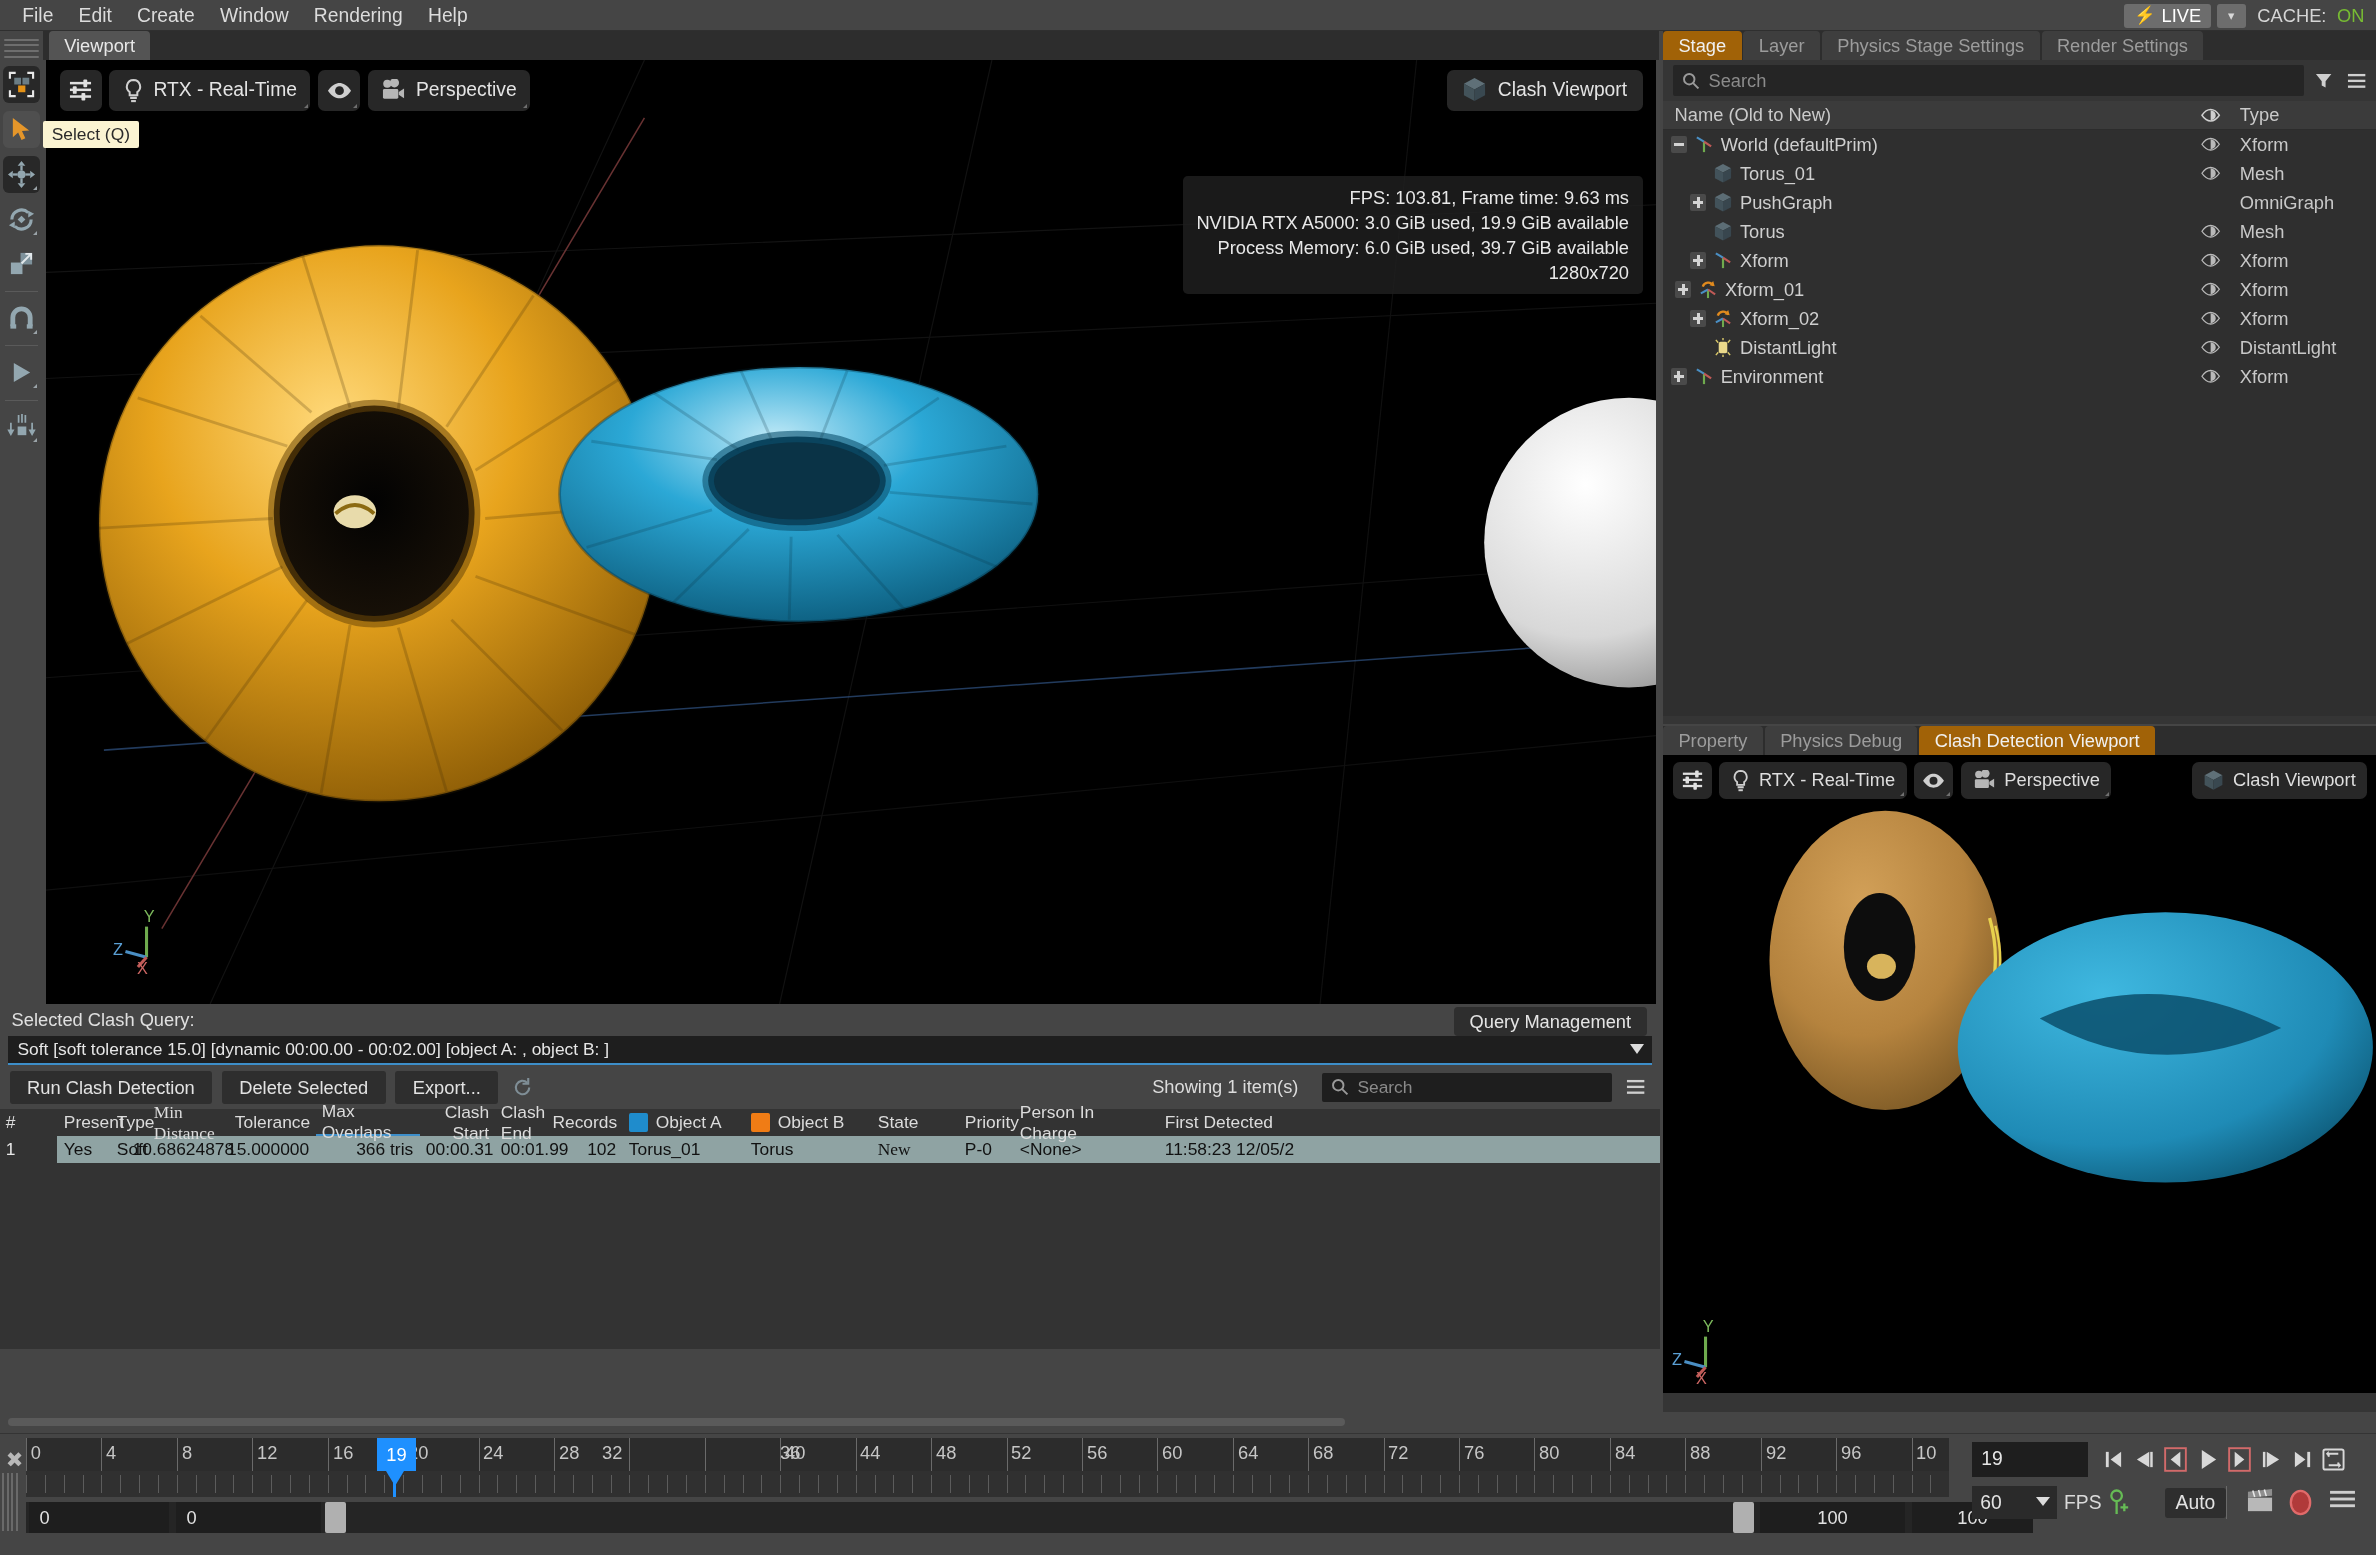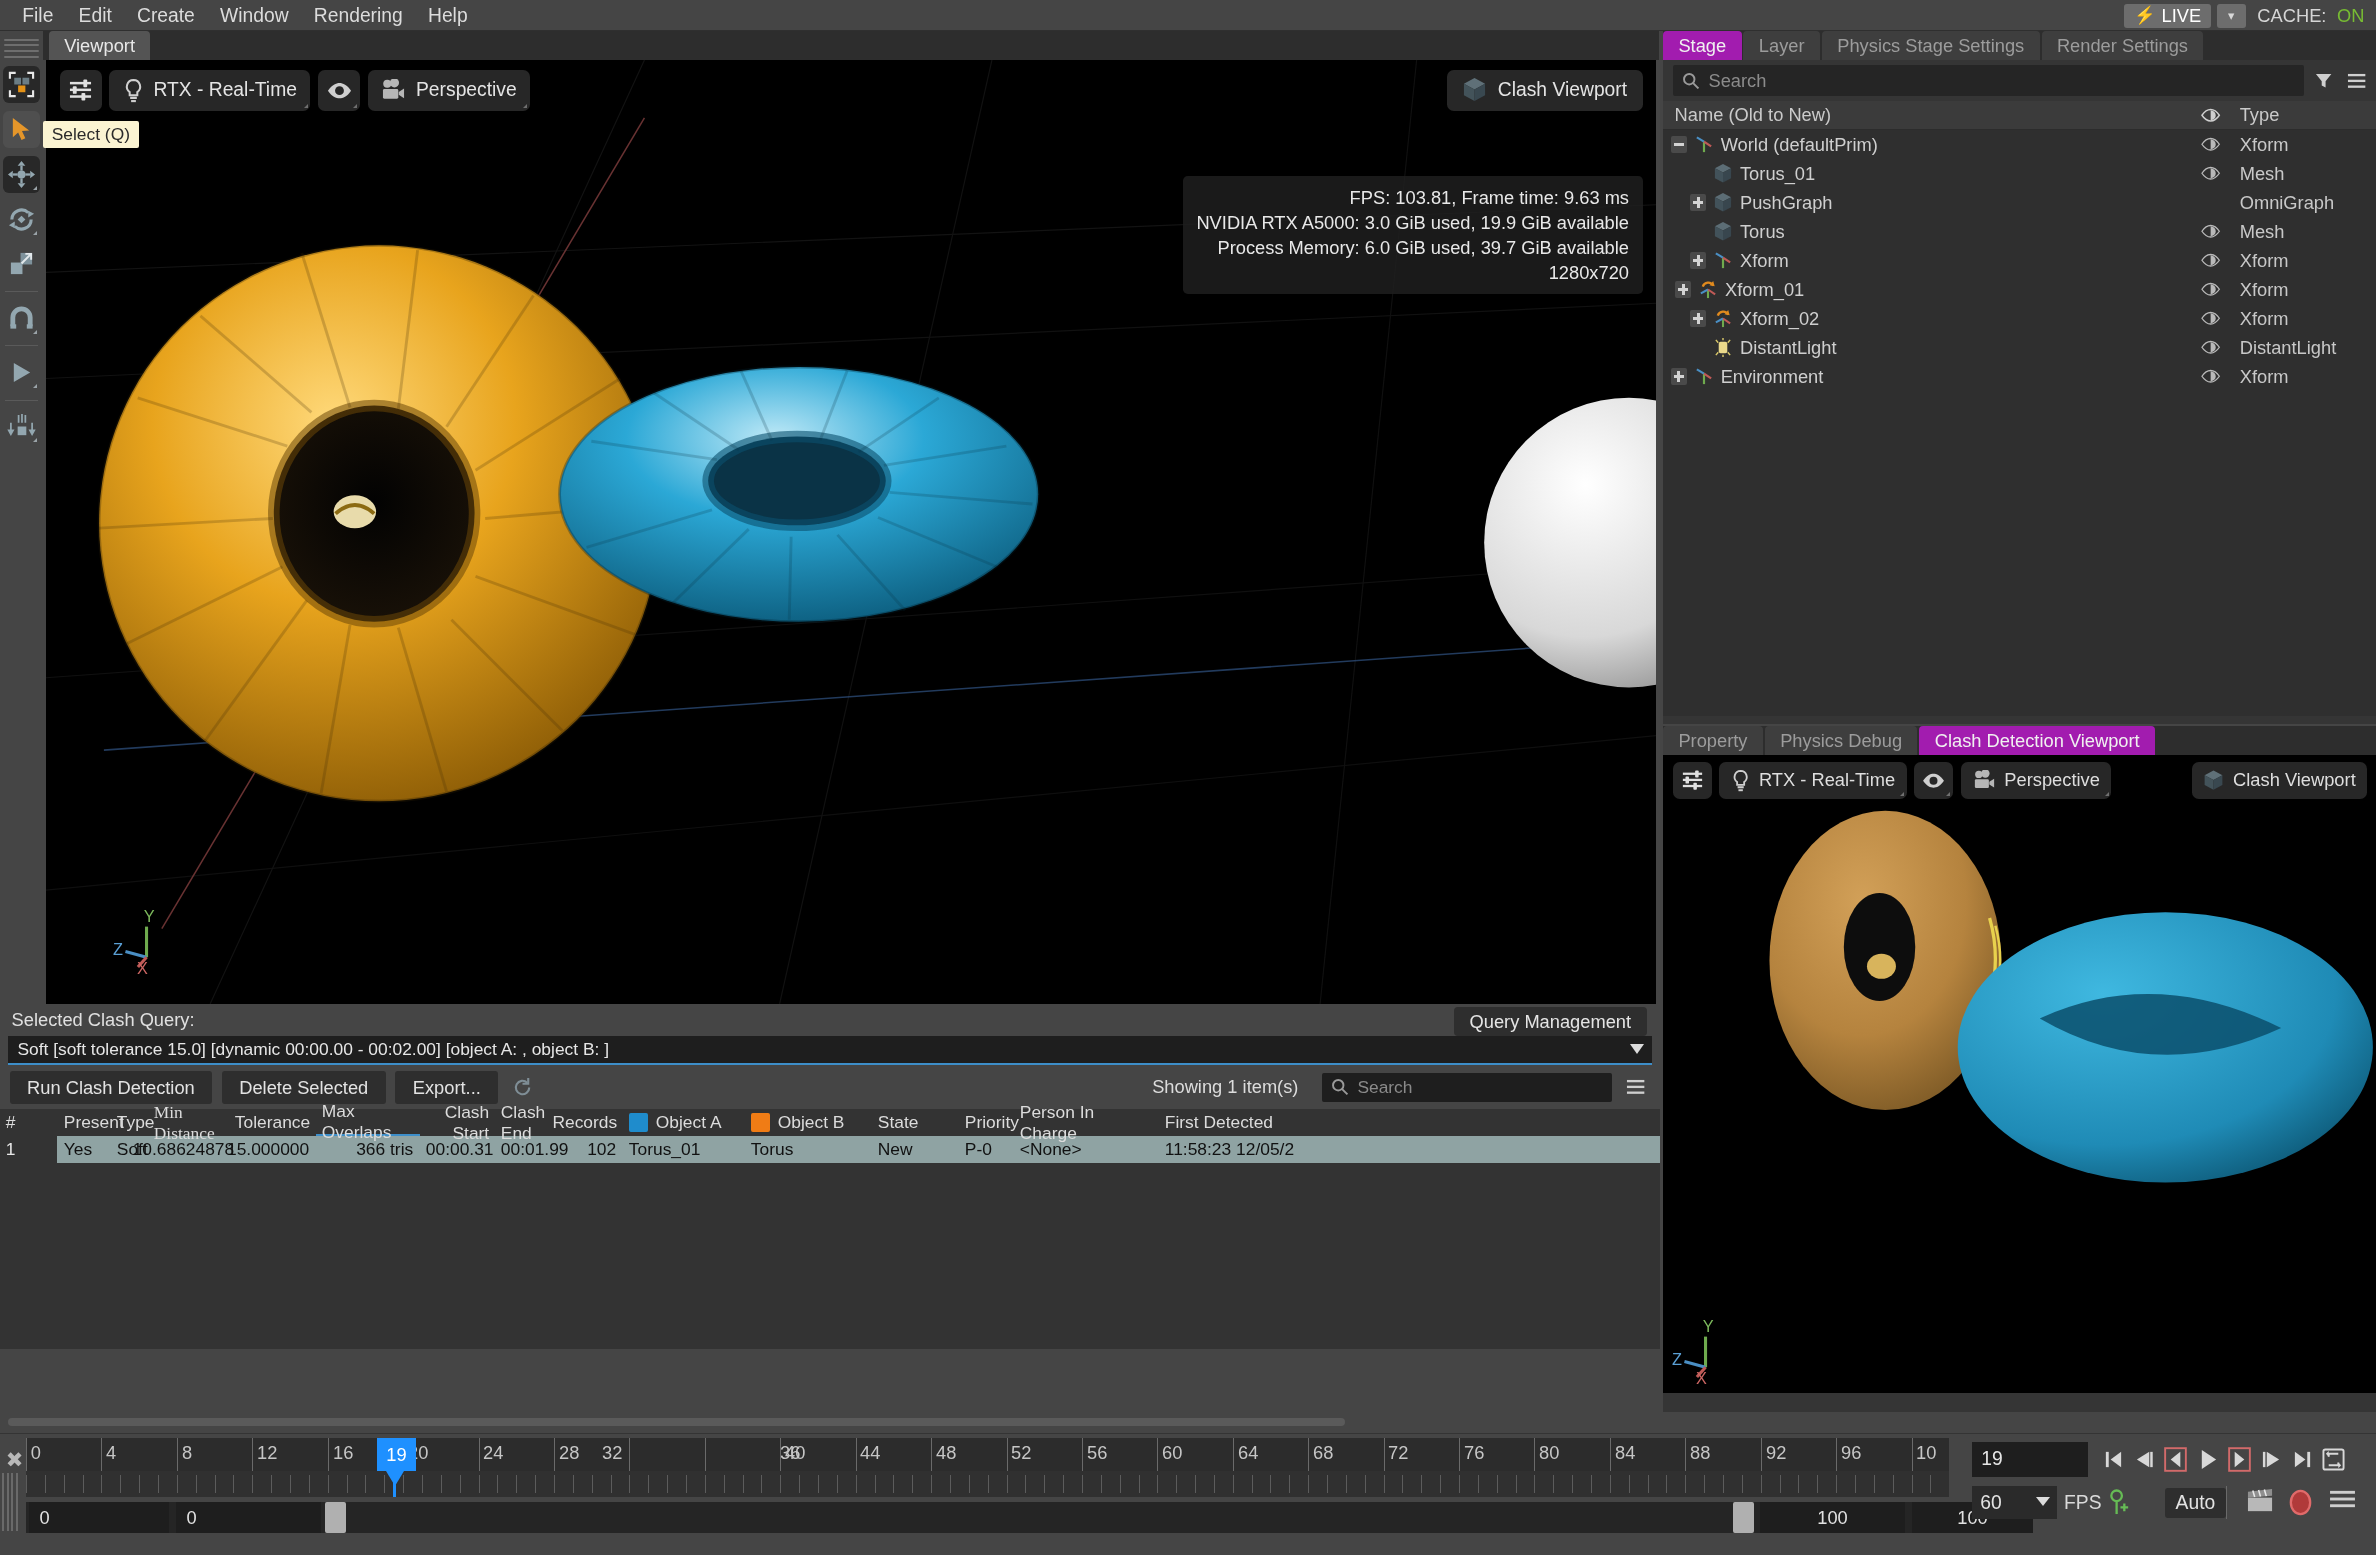--- a/index.html
+++ b/index.html
@@ -92,21 +92,21 @@
 
   .axis-gizmo { position: absolute; left: 66px; bottom: 29px; width: 71px; height: 68px; z-index: 20; }
 
   
   .stage-panel { position: absolute; left: 1663px; top: 31px; width: 714px; height: 693px; background: #353535; }
   .panel-tabs { display: flex; height: 29px; background: #2d2d2d; align-items: flex-end; }
   .ptab {
     height: 29px; padding: 0 15.4px; font-size: 18.3px; line-height: 29px; color: #9c9c9c; background: #3e3e3e;
     border-top-left-radius: 3.9px; border-top-right-radius: 3.9px; margin-right: 1.9px;
   }
-  .ptab.active { background: #a21caf; color: #f0f0f0; }
+  .ptab.active { background: #a16207; color: #f0f0f0; }
   .search-row { height: 41px; display: flex; align-items: center; padding: 5.8px 7.7px 5.8px 9.7px; gap: 7.7px; background: #353535; }
   .search-box {
     flex: 1; height: 31px; background: #252525; border-radius: 1.9px; display: flex; align-items: center;
     padding: 0 9.7px; gap: 8.7px; font-size: 18.3px; color: #8b8b8b;
   }
   .icon-btn { width: 25px; height: 27px; display: flex; align-items: center; justify-content: center; }
 
   .tree-header {
     display: flex; height: 29px; align-items: center; background: #3b3b3b;
     border-bottom: 1px solid #2c2c2c; font-size: 18.3px; color: #cacaca;
@@ -896,21 +896,21 @@
             <div class="c" style="width: 53px;">Yes</div>
             <div class="c" style="width: 37px;">Soft</div>
             <div class="c r" style="width: 93px;">10.68624878</div>
             <div class="c r" style="width: 75px;">15.000000</div>
             <div class="c r" style="width: 104px;">366  tris</div>
             <div class="c" style="width: 75px;">00:00.31</div>
             <div class="c" style="width: 68px;">00:01.99</div>
             <div class="c r" style="width: 60px;">102</div>
             <div class="c" style="width: 122px;">Torus_01</div>
             <div class="c" style="width: 127px;">Torus</div>
-            <div class="c" style="width: 87px;">New</div>
+            <div class="c" style="width: 87px; font-family: Liberation Serif, serif;">New</div>
             <div class="c" style="width: 55px;">P-0</div>
             <div class="c" style="width: 145px;">&lt;None&gt;</div>
             <div class="c" style="width: 154px;">11:58:23 12/05/2</div>
           </div>
         </div>
       <div class="tbl-empty"></div>
     </div>
     <div class="hscroll"></div>
   </div>
 

